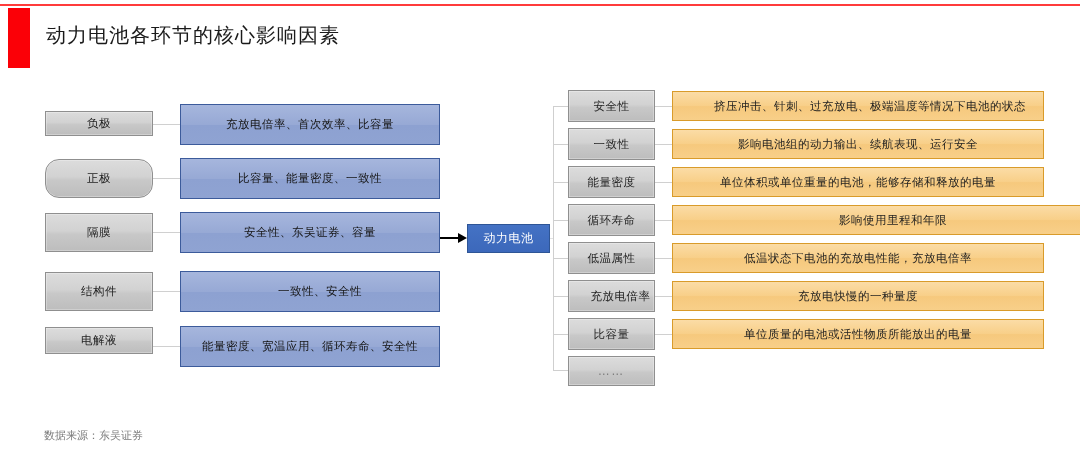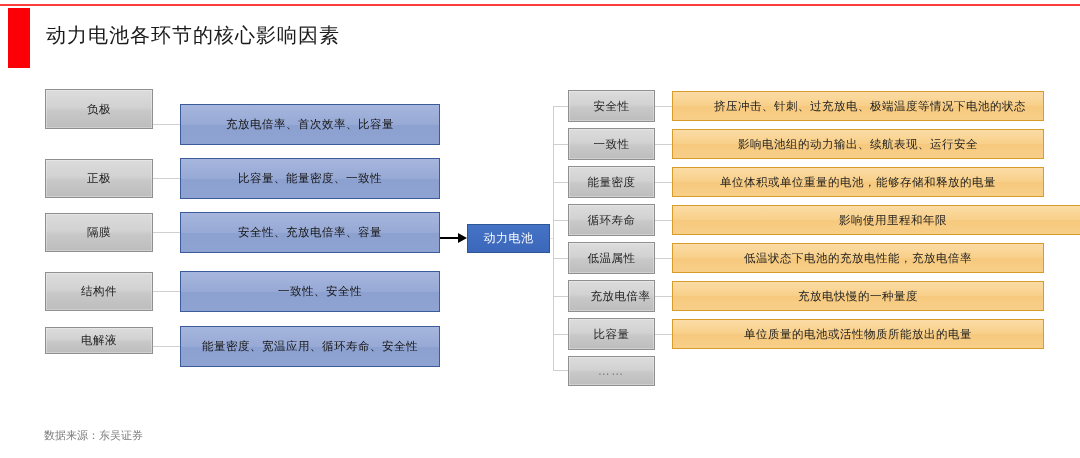--- a/index.html
+++ b/index.html
@@ -89,31 +89,31 @@
 </style>
 </head>
 <body>
 
 <div id="top-rule"></div>
 <div id="title-bar-accent"></div>
 <div id="page-title">动力电池各环节的核心影响因素</div>
 
 <div id="left-col"></div>
 
-<div class="node grey" style="left:45px;top:89px;width:108px;height:40px;text-align:center;">负极</div>
+<div class="node grey" style="left:45px;top:111px;width:108px;height:25px;text-align:center;">负极</div>
 <div class="conn" style="left:153px;top:124px;width:27px;height:1px;"></div>
 <div class="node blue" style="left:180px;top:104px;width:260px;height:41px;">充放电倍率、首次效率、比容量</div>
 
-<div class="node grey" style="left:45px;top:159px;width:108px;height:39px;">正极</div>
+<div class="node grey" style="left:45px;top:159px;width:108px;height:39px;border-radius:14px;">正极</div>
 <div class="conn" style="left:153px;top:178px;width:27px;height:1px;"></div>
 <div class="node blue" style="left:180px;top:158px;width:260px;height:41px;">比容量、能量密度、一致性</div>
 
 <div class="node grey" style="left:45px;top:213px;width:108px;height:39px;">隔膜</div>
 <div class="conn" style="left:153px;top:232px;width:27px;height:1px;"></div>
-<div class="node blue" style="left:180px;top:212px;width:260px;height:41px;">安全性、充放电倍率、容量</div>
+<div class="node blue" style="left:180px;top:212px;width:260px;height:41px;">安全性、东吴证券、容量</div>
 
 <div class="node grey" style="left:45px;top:272px;width:108px;height:39px;">结构件</div>
 <div class="conn" style="left:153px;top:291px;width:27px;height:1px;"></div>
 <div class="node blue" style="left:180px;top:271px;width:260px;height:41px;padding-left:20px;">一致性、安全性</div>
 
 <div class="node grey" style="left:45px;top:327px;width:108px;height:27px;">电解液</div>
 <div class="conn" style="left:153px;top:346px;width:27px;height:1px;"></div>
 <div class="node blue" style="left:180px;top:326px;width:260px;height:41px;">能量密度、宽温应用、循环寿命、安全性</div>
 
 <div id="arrow-line" style="left:440px;top:237px;width:21px;"></div>

